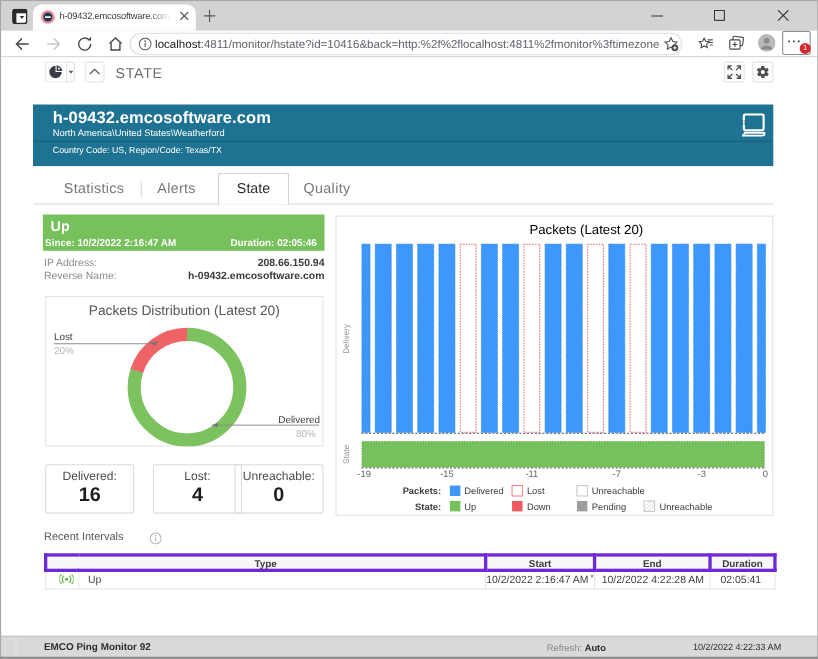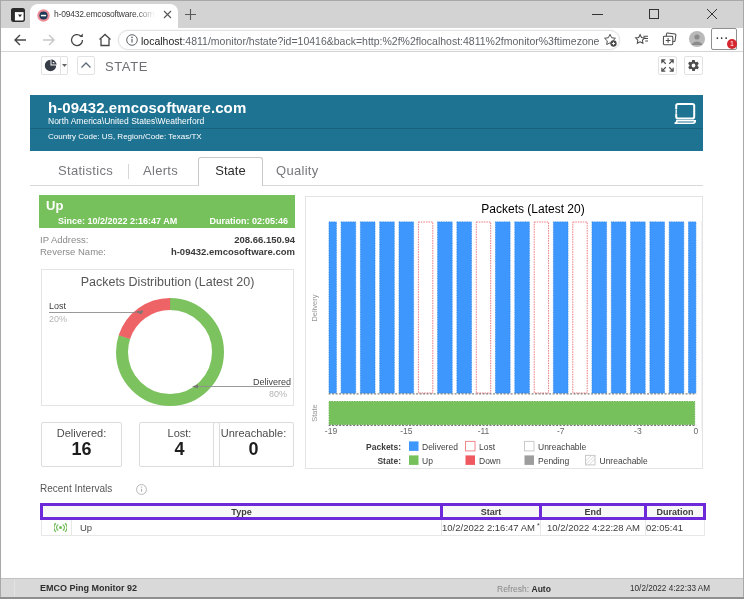--- a/index.html
+++ b/index.html
@@ -25,21 +25,21 @@
 #teal .sub { position:absolute; left:18px; top:21px; font-size:8.5px; }
 #teal .divider { position:absolute; left:0; top:33px; width:673px; border-top:1px solid rgba(0,0,0,0.14); }
 #teal .cc { position:absolute; left:18px; top:37px; font-size:8px; }
 
 .tabitem { top:163px; font-size:13px; color:#77777c; letter-spacing:0.3px; }
 #tabline { left:30px; top:185px; width:673px; height:1px; background:#d9d9d9; }
 #activeTab { left:198px; top:157px; width:65px; height:29px; background:#fff; border:1px solid #c9c9c9; border-bottom:none; border-radius:3px 3px 0 0; z-index:2; font-size:13px; color:#2d2d2d; text-align:center; line-height:26px; }
 
 #upbox { left:39px; top:195px; width:256px; height:33px; background:#76c15c; color:#fff; }
 #upbox .u { font-weight:bold; font-size:13px; padding:3px 0 0 7px; }
-#upbox .row { font-size:9px; font-weight:bold; padding:3px 7px 0 19px; display:flex; justify-content:space-between; }
+#upbox .row { font-size:9px; font-weight:bold; padding:3px 7px 0 2px; display:flex; justify-content:space-between; }
 .kv { font-size:9.5px; color:#8a8a8a; }
 .kvval { font-size:9.5px; color:#3a3a3a; text-align:right; font-weight:bold; }
 
 #donutPanel { left:41px; top:269px; width:253px; height:137px; border:1px solid #e4e4e4; }
 #donutTitle { left:41px; top:275px; width:253px; text-align:center; font-size:12.5px; color:#565656; }
 
 .statbox { top:422px; width:81px; height:45px; border:1px solid #dcdcdc; border-radius:2px; text-align:center; }
 .statbox .lab { font-size:11px; color:#4c4c4c; margin-top:4px; }
 .statbox .num { font-size:18px; color:#1e1e1e; font-weight:bold; margin-top:0px; }
 
@@ -307,21 +307,21 @@
         <th>Duration</th>
       </tr>
   <tr>
     <td style="width:30px;text-align:center;padding-left:7px;"><svg width="13" height="11" viewBox="0 0 13 11" style="vertical-align:-1px">
             <path d="M2 1.2A5.4 5.4 0 0 0 2 9.8M4.3 2.4a3.6 3.6 0 0 0 0 6.2M11 1.2a5.4 5.4 0 0 1 0 8.6M8.7 2.4a3.6 3.6 0 0 1 0 6.2" fill="none" stroke="#72bd58" stroke-width="1.2"></path>
             <circle cx="6.5" cy="5.5" r="1.5" fill="#72bd58"></circle>
           </svg></td>
     <td style="padding-left:8px;color:#4a4a4a;">Up</td>
     <td style="text-align:right;padding-right:4px;">10/2/2022 2:16:47 AM<span style="vertical-align:3px;font-size:7px;">&nbsp;*</span></td>
     <td style="text-align:right;padding-right:5px;">10/2/2022 4:22:28 AM</td>
-    <td style="text-align:left;padding-right:3px;">02:05:41</td>
+    <td style="text-align:center;padding-right:3px;">02:05:41</td>
   </tr>
 </tbody>
   </table>
 
 <div class="abs" id="footer"></div>
 <div class="abs" style="left:14px;top:579px;width:1px;height:19px;background:#e3e3e3;"></div>
 <div class="abs" style="left:0;top:597px;width:744px;height:2px;background:#8f8f8f;z-index:60;"></div>
 <div class="abs" style="left:40px;top:583px;font-size:9px;color:#2e2e2e;font-weight:bold;">EMCO Ping Monitor 92</div>
 <div class="abs" style="left:497px;top:584px;font-size:8.5px;color:#888;">Refresh: <b style="color:#2e2e2e">Auto</b></div>
 <div class="abs" style="left:630px;top:584px;font-size:8.2px;color:#2e2e2e;">10/2/2022 4:22:33 AM</div>

